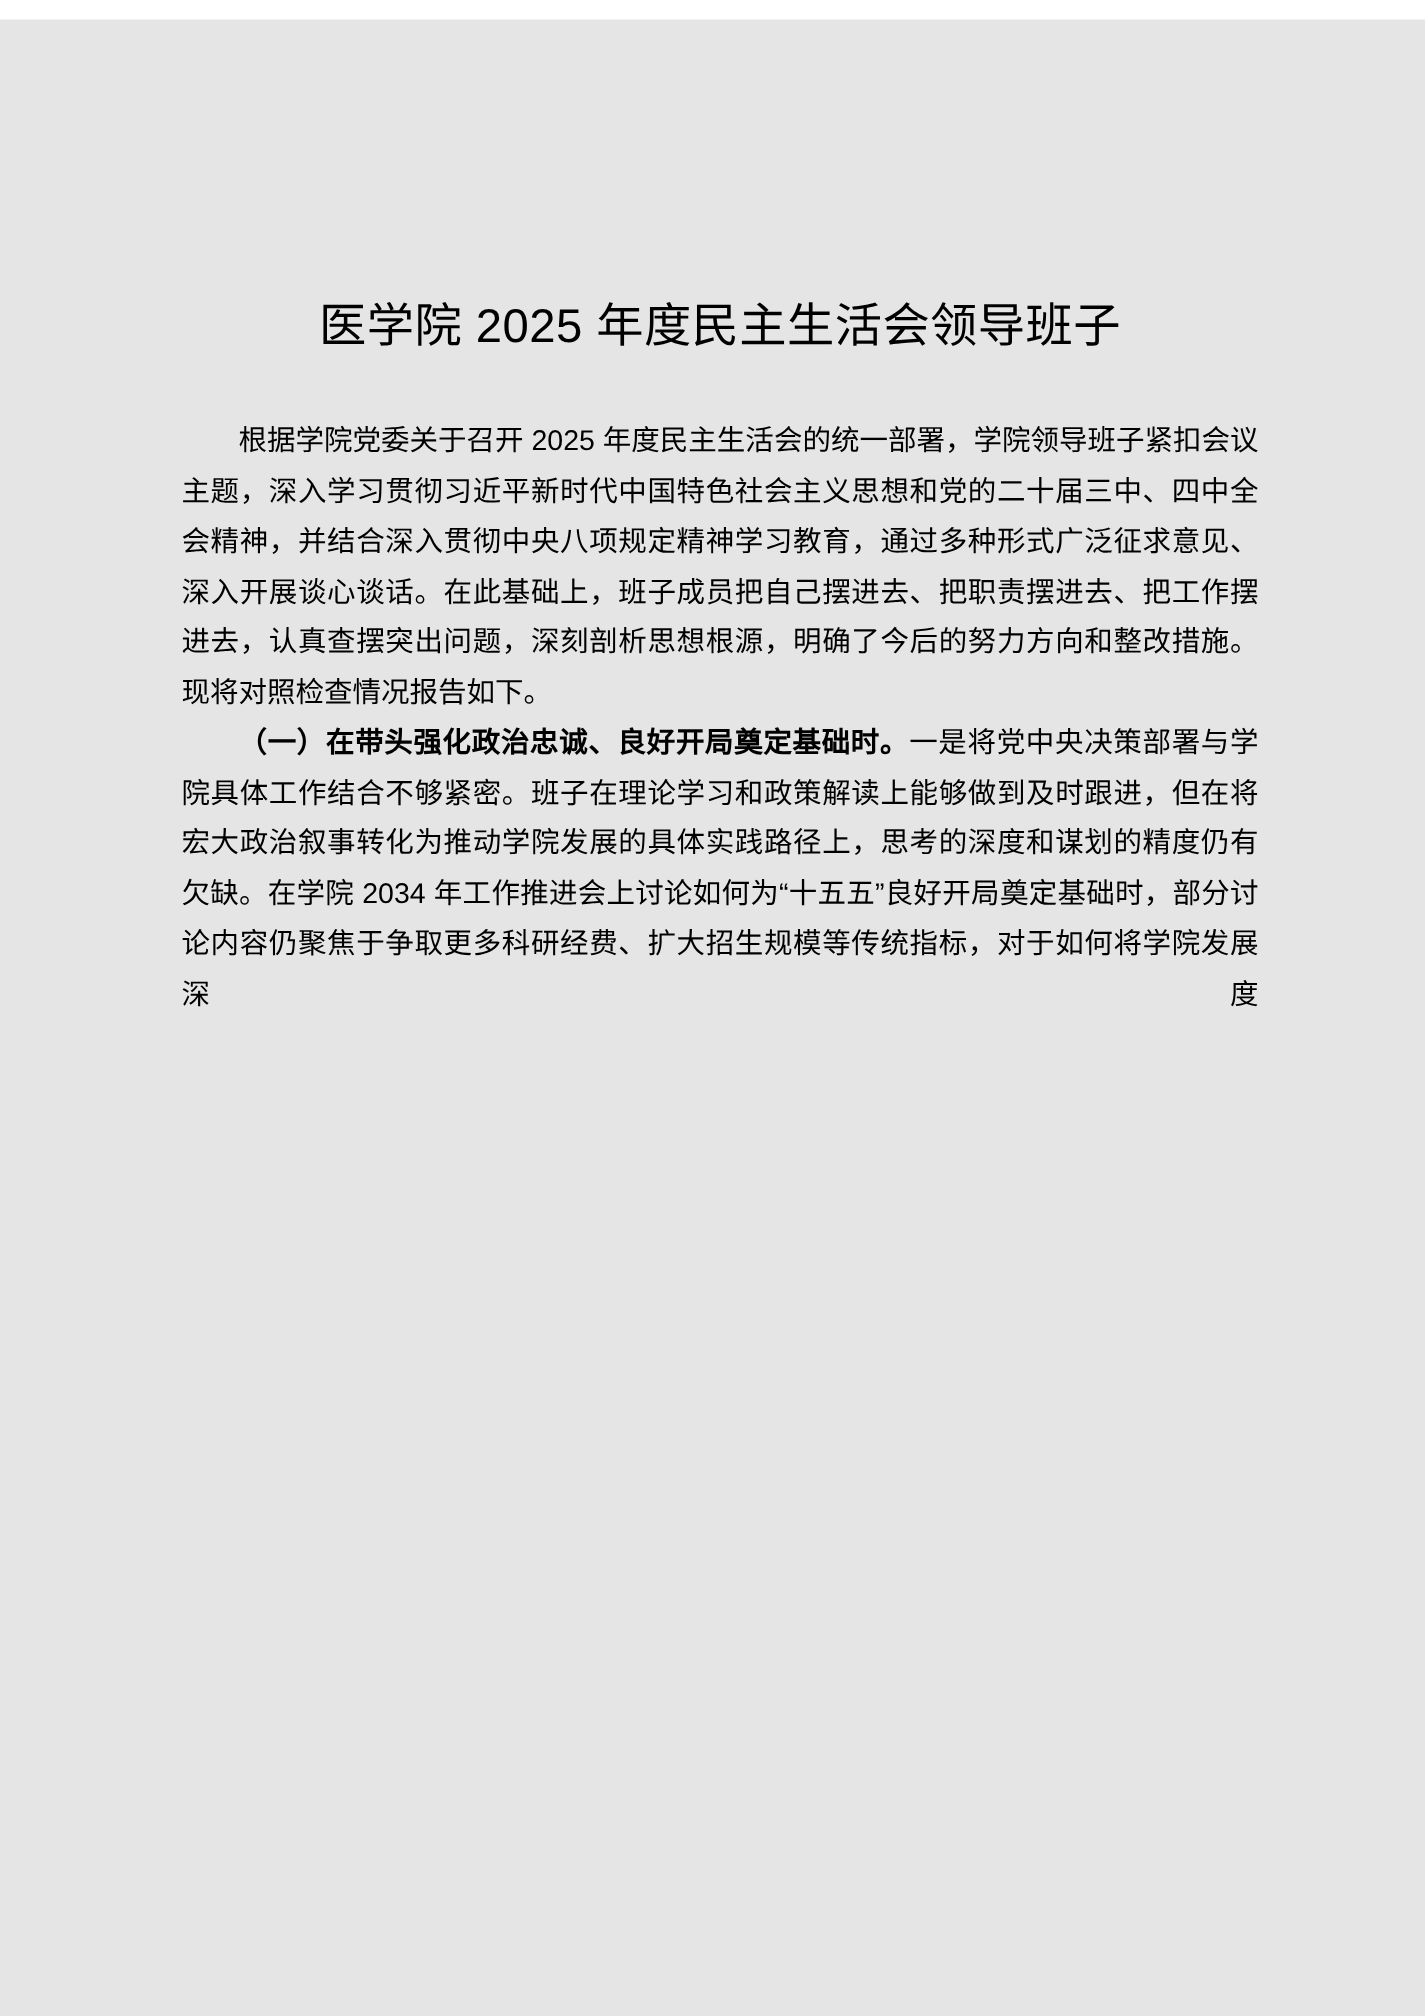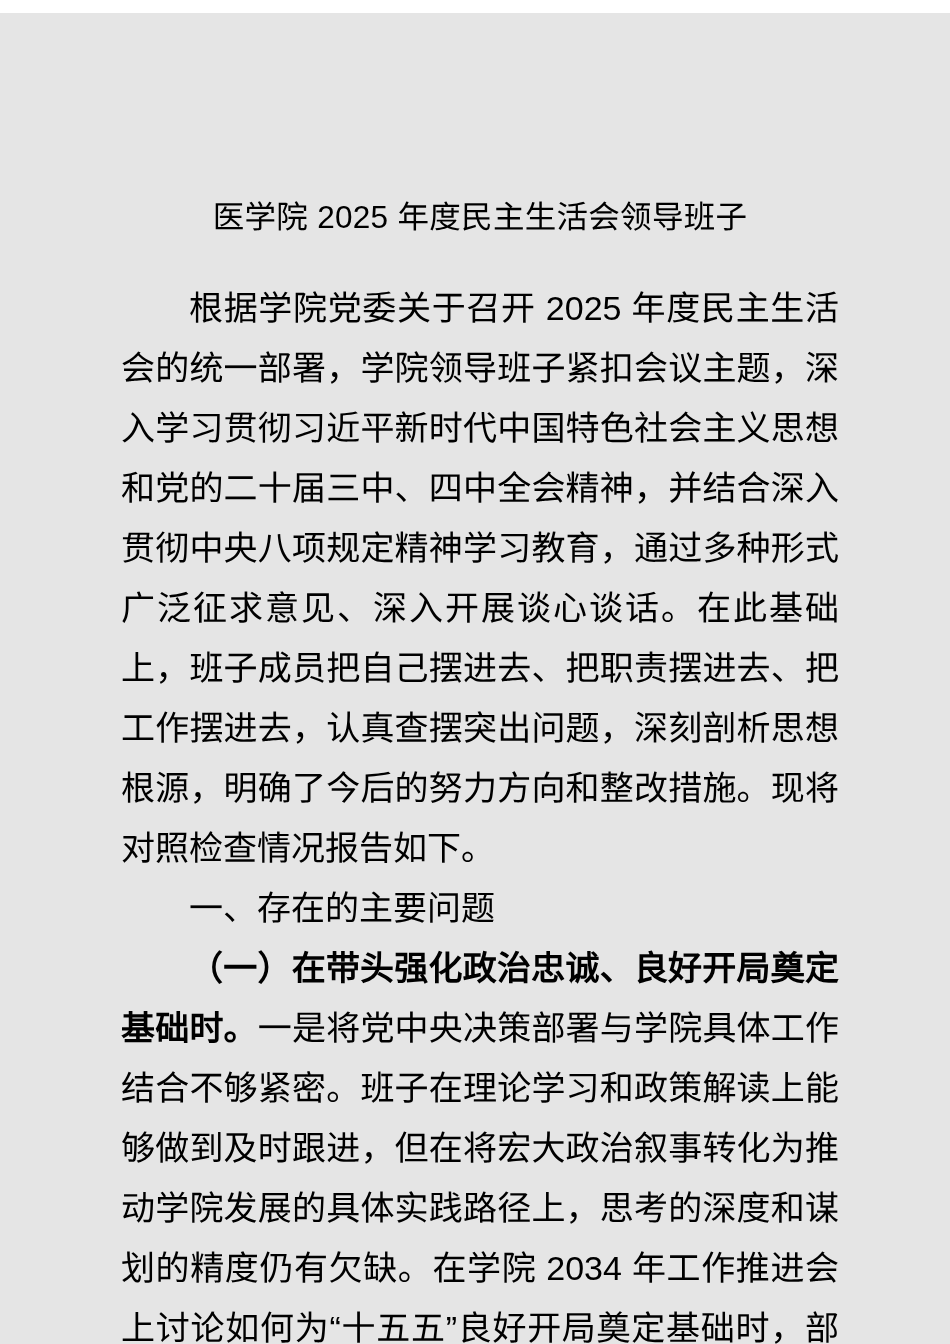--- a/index.html
+++ b/index.html
@@ -41,21 +41,21 @@
     white-space: nowrap;
   }
 
   .doc-title .title-line {
     display: block;
   }
 
   
   .para {
     margin: 0;
-    font-size: 34px;
+    font-size: 19px;
     font-weight: 400;
     line-height: 1.765;
     text-align: justify;
     text-justify: inter-ideograph;
     text-align-last: left;
     letter-spacing: 0;
     word-break: break-all;
   }
 
   .para.indent-2 {
@@ -88,18 +88,17 @@
 
 <div class="page">
   <div class="content">
 
     <h1 class="doc-title">
       <span class="title-line">医学院 2025 年度民主生活会领导班子</span>
     </h1>
 
     <p class="para indent-2 first-body">根据学院党委关于召开 2025 年度民主生活会的统一部署，学院领导班子紧扣会议主题，深入学习贯彻习近平新时代中国特色社会主义思想和党的二十届三中、四中全会精神，并结合深入贯彻中央八项规定精神学习教育，通过多种形式广泛征求意见、深入开展谈心谈话。在此基础上，班子成员把自己摆进去、把职责摆进去、把工作摆进去，认真查摆突出问题，深刻剖析思想根源，明确了今后的努力方向和整改措施。现将对照检查情况报告如下。</p>
 
-    <p class="para indent-2 heading-lvl1">一、存在的主要问题</p>
 
     <p class="para indent-2 heading-lvl2 clipped"><span class="bold-run">（一）在带头强化政治忠诚、良好开局奠定基础时。</span><span>一是将党中央决策部署与学院具体工作结合不够紧密。班子在理论学习和政策解读上能够做到及时跟进，但在将宏大政治叙事转化为推动学院发展的具体实践路径上，思考的深度和谋划的精度仍有欠缺。在学院 2034 年工作推进会上讨论如何为“十五五”良好开局奠定基础时，部分讨论内容仍聚焦于争取更多科研经费、扩大招生规模等传统指标，对于如何将学院发展深度</span></p>
 
   </div>
 </div>
 
 </body></html>

